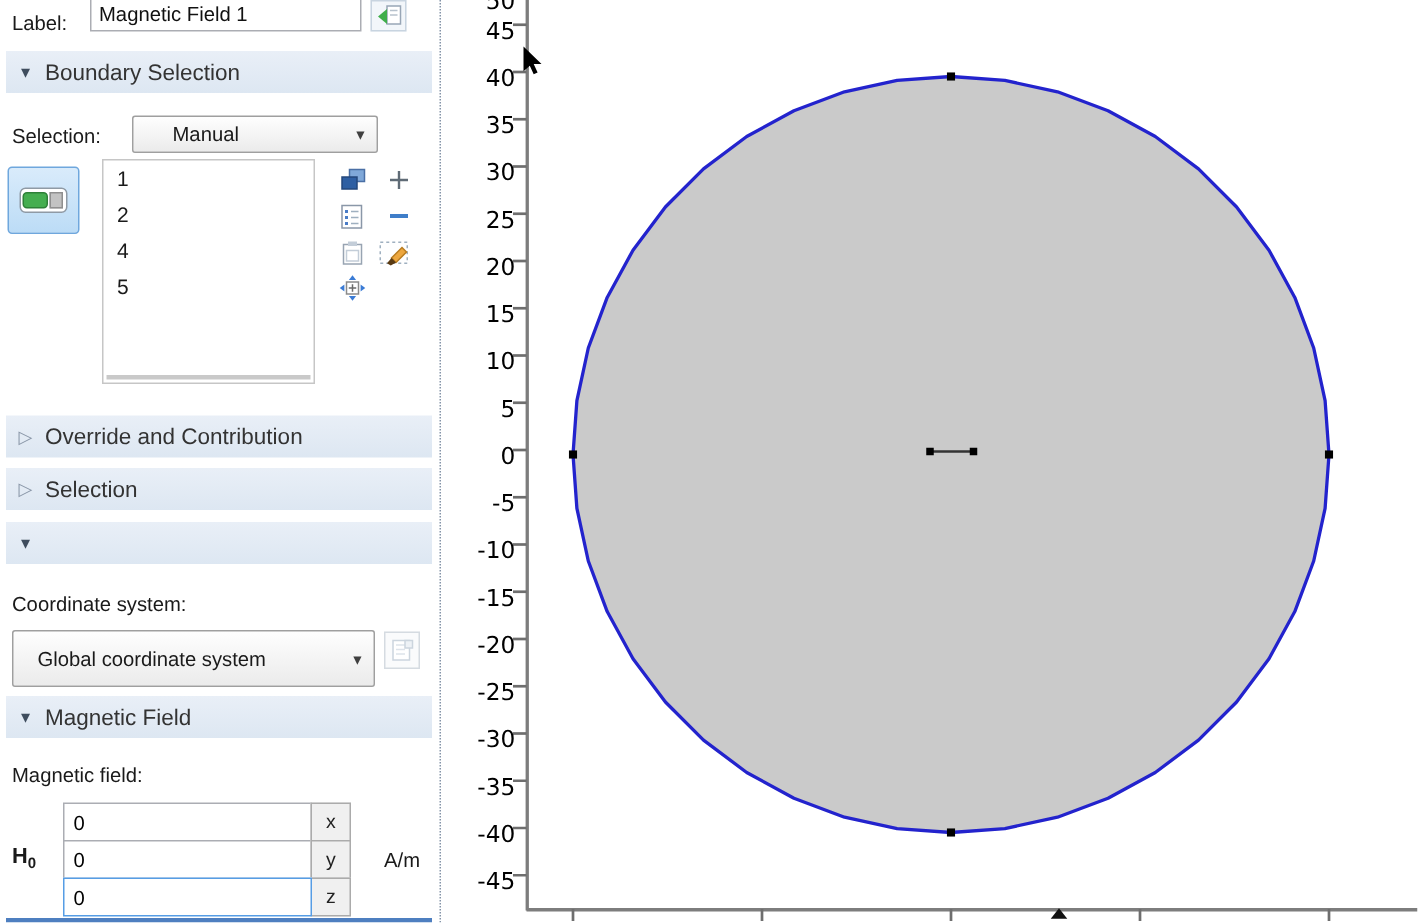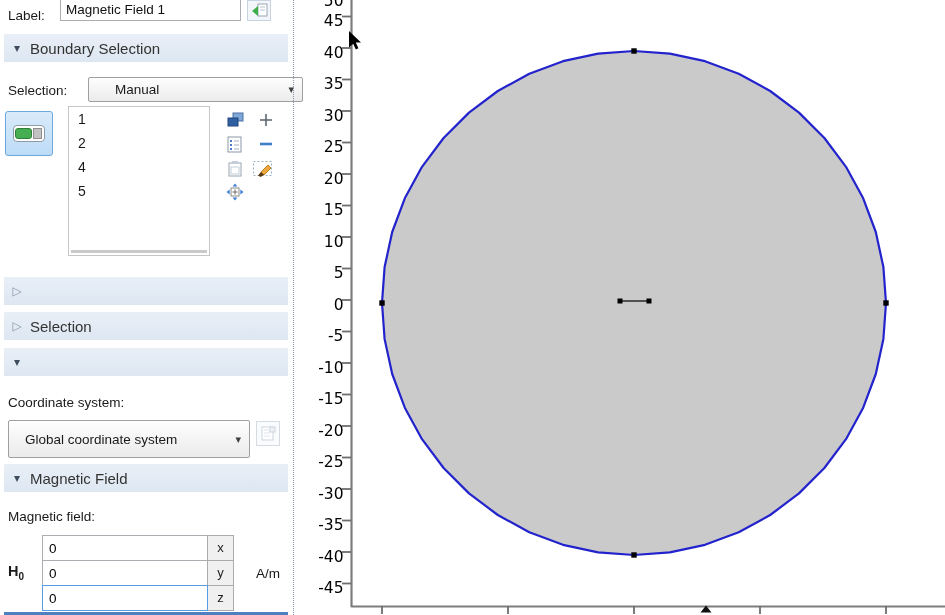--- a/index.html
+++ b/index.html
@@ -145,21 +145,21 @@
       <polygon points="1,8 7,3 7,13" fill="#3fae4a"></polygon>
     </svg>
   </div>
 
   <div class="sec-hdr" style="top:34px;">
     <span class="tri-open">▾</span>
     <span>Boundary Selection</span>
   </div>
 
   <span class="abs cap" style="left:8px; top:83px;text-align:right;">Selection:</span>
-  <div class="combo" style="left:88px; top:77px; width:215px;">
+  <div class="combo" style="left:88px; top:77px; width:164px;">
     <span class="txt" style="padding-left:26px;">Manual</span>
     <span class="arr">▾</span>
   </div>
 
   <div class="toggle-btn">
     <span class="toggle-pill">
       <span class="toggle-green"></span>
         <span class="toggle-gray"></span>
     </span>
   </div>
@@ -222,20 +222,21 @@
   <div class="icon-btn" style="left:251px; top:157px; width:26px; height:22px;">
     <svg width="24" height="20">
       <rect x="1.5" y="3.5" width="18" height="14" fill="none" stroke="#9fb0c0" stroke-dasharray="2,2"></rect>
       <polygon points="9,14 16,7 19,10 12,17" fill="#eda73f" stroke="#b97d22"></polygon>
       <polygon points="6,17.5 9,14 12,17 8.5,19" fill="#5a3a12"></polygon>
     </svg>
   </div>
 
   <div class="sec-hdr" style="top:277px;">
     <span class="tri-closed">▷</span>
+    <span>Override and Contribution</span>
   </div>
   <div class="sec-hdr" style="top:312px;">
     <span class="tri-closed">▷</span>
     <span>Selection</span>
   </div>
 
   <div class="sec-hdr" style="top:348px;">
     <span class="tri-open">▾</span>
   </div>
   <span class="abs cap" style="left:8px; top:395px;">Coordinate system:</span>

